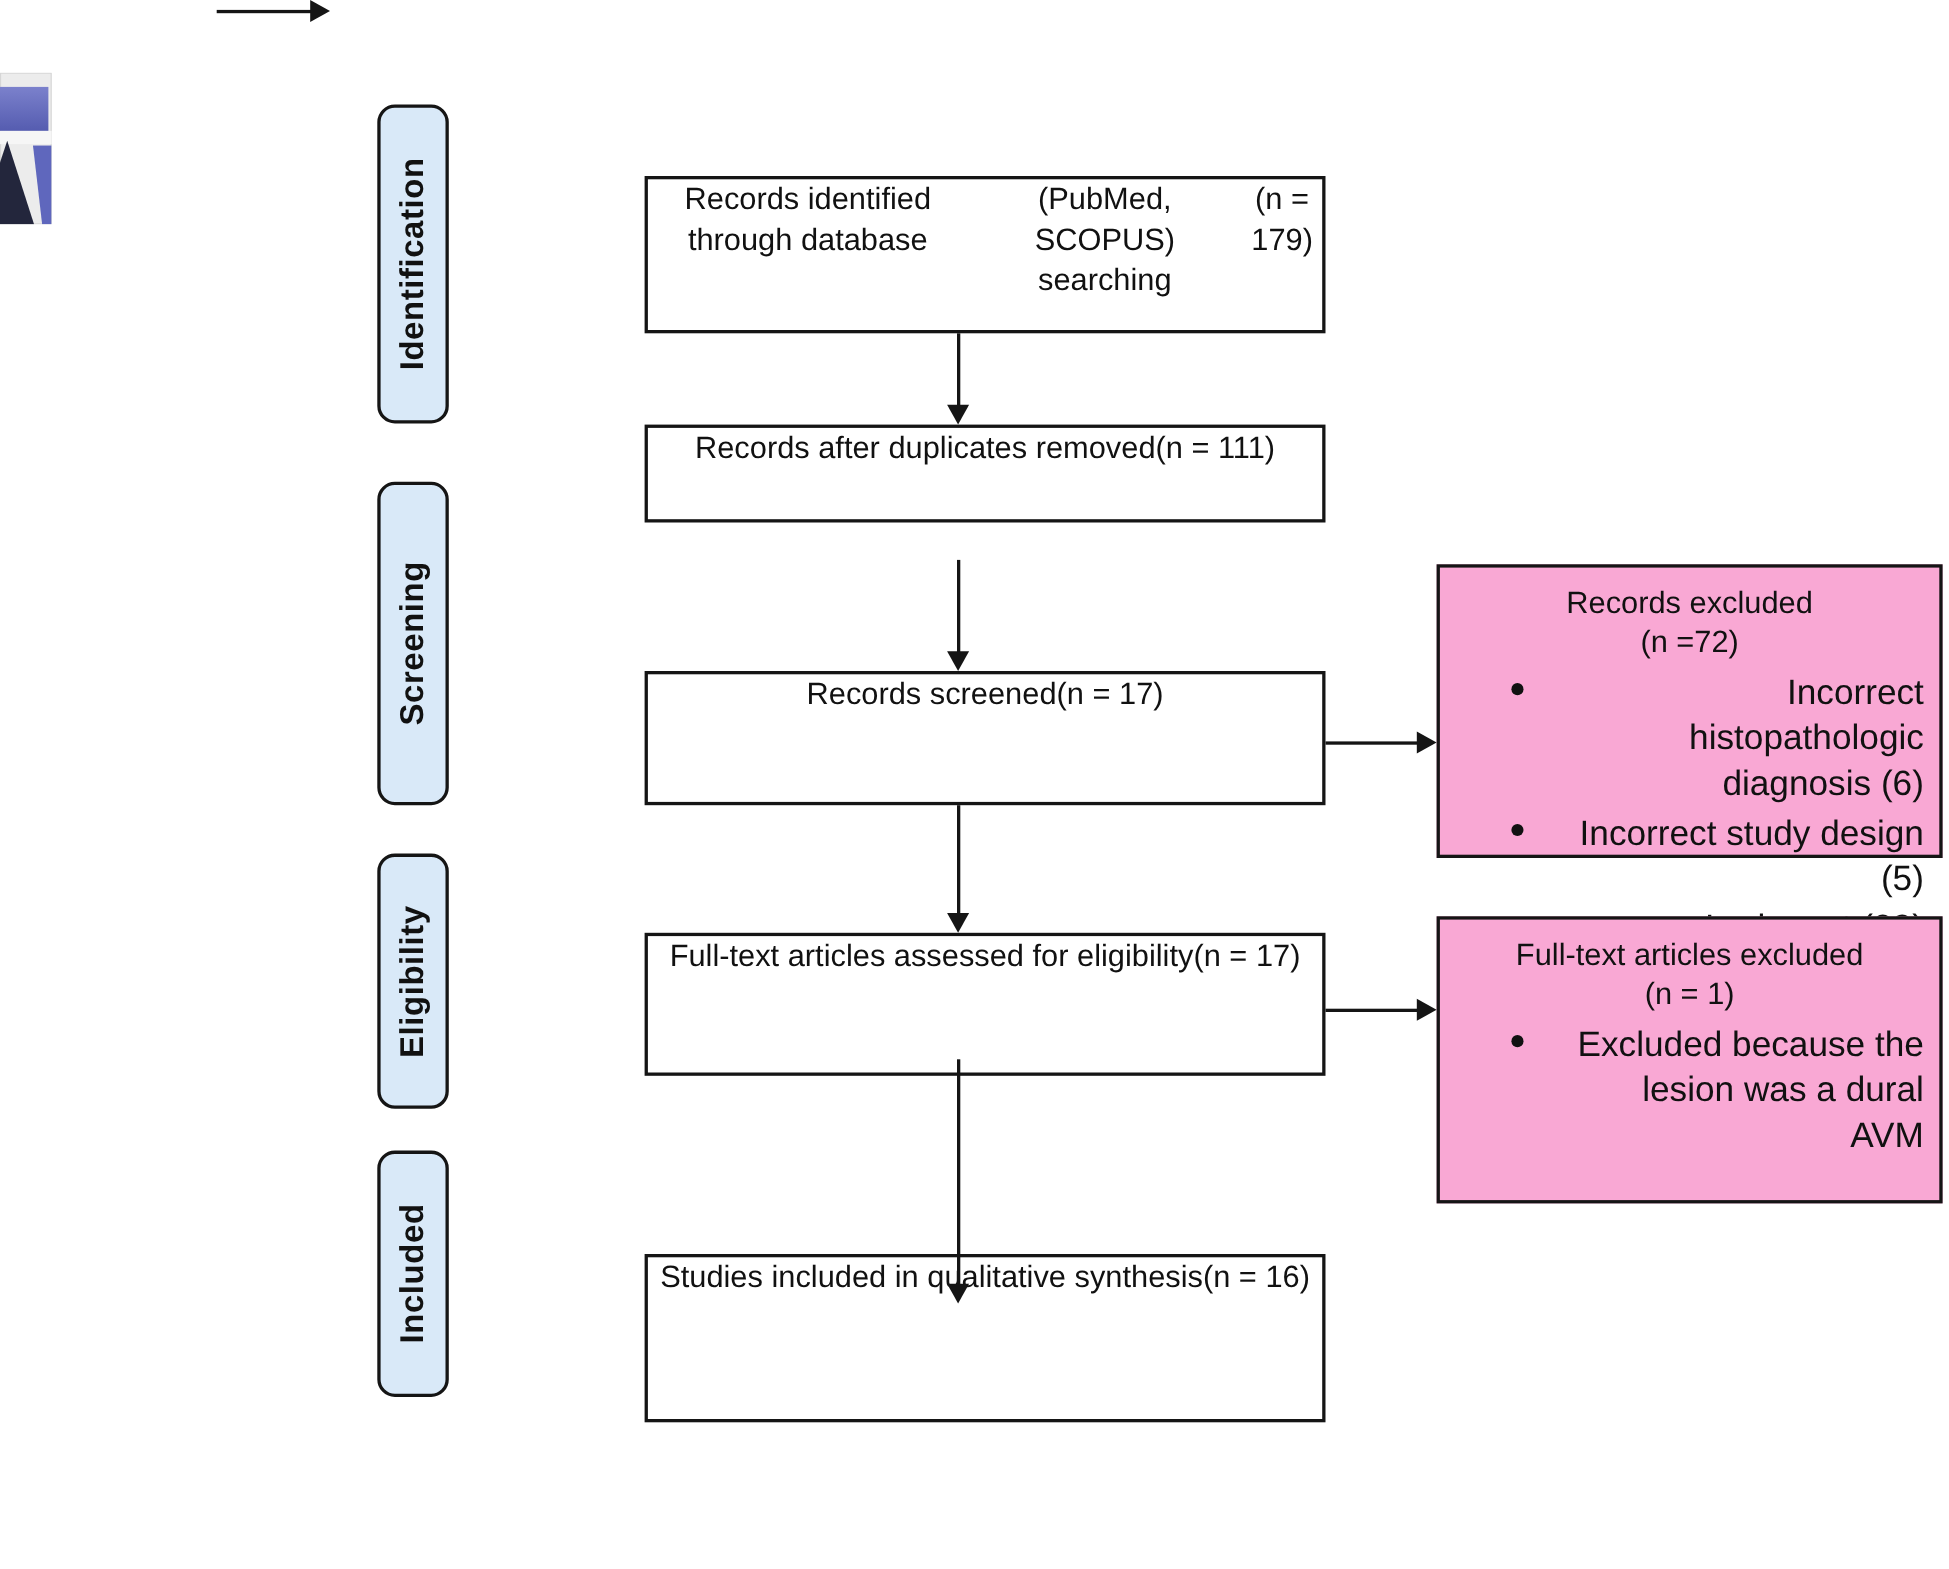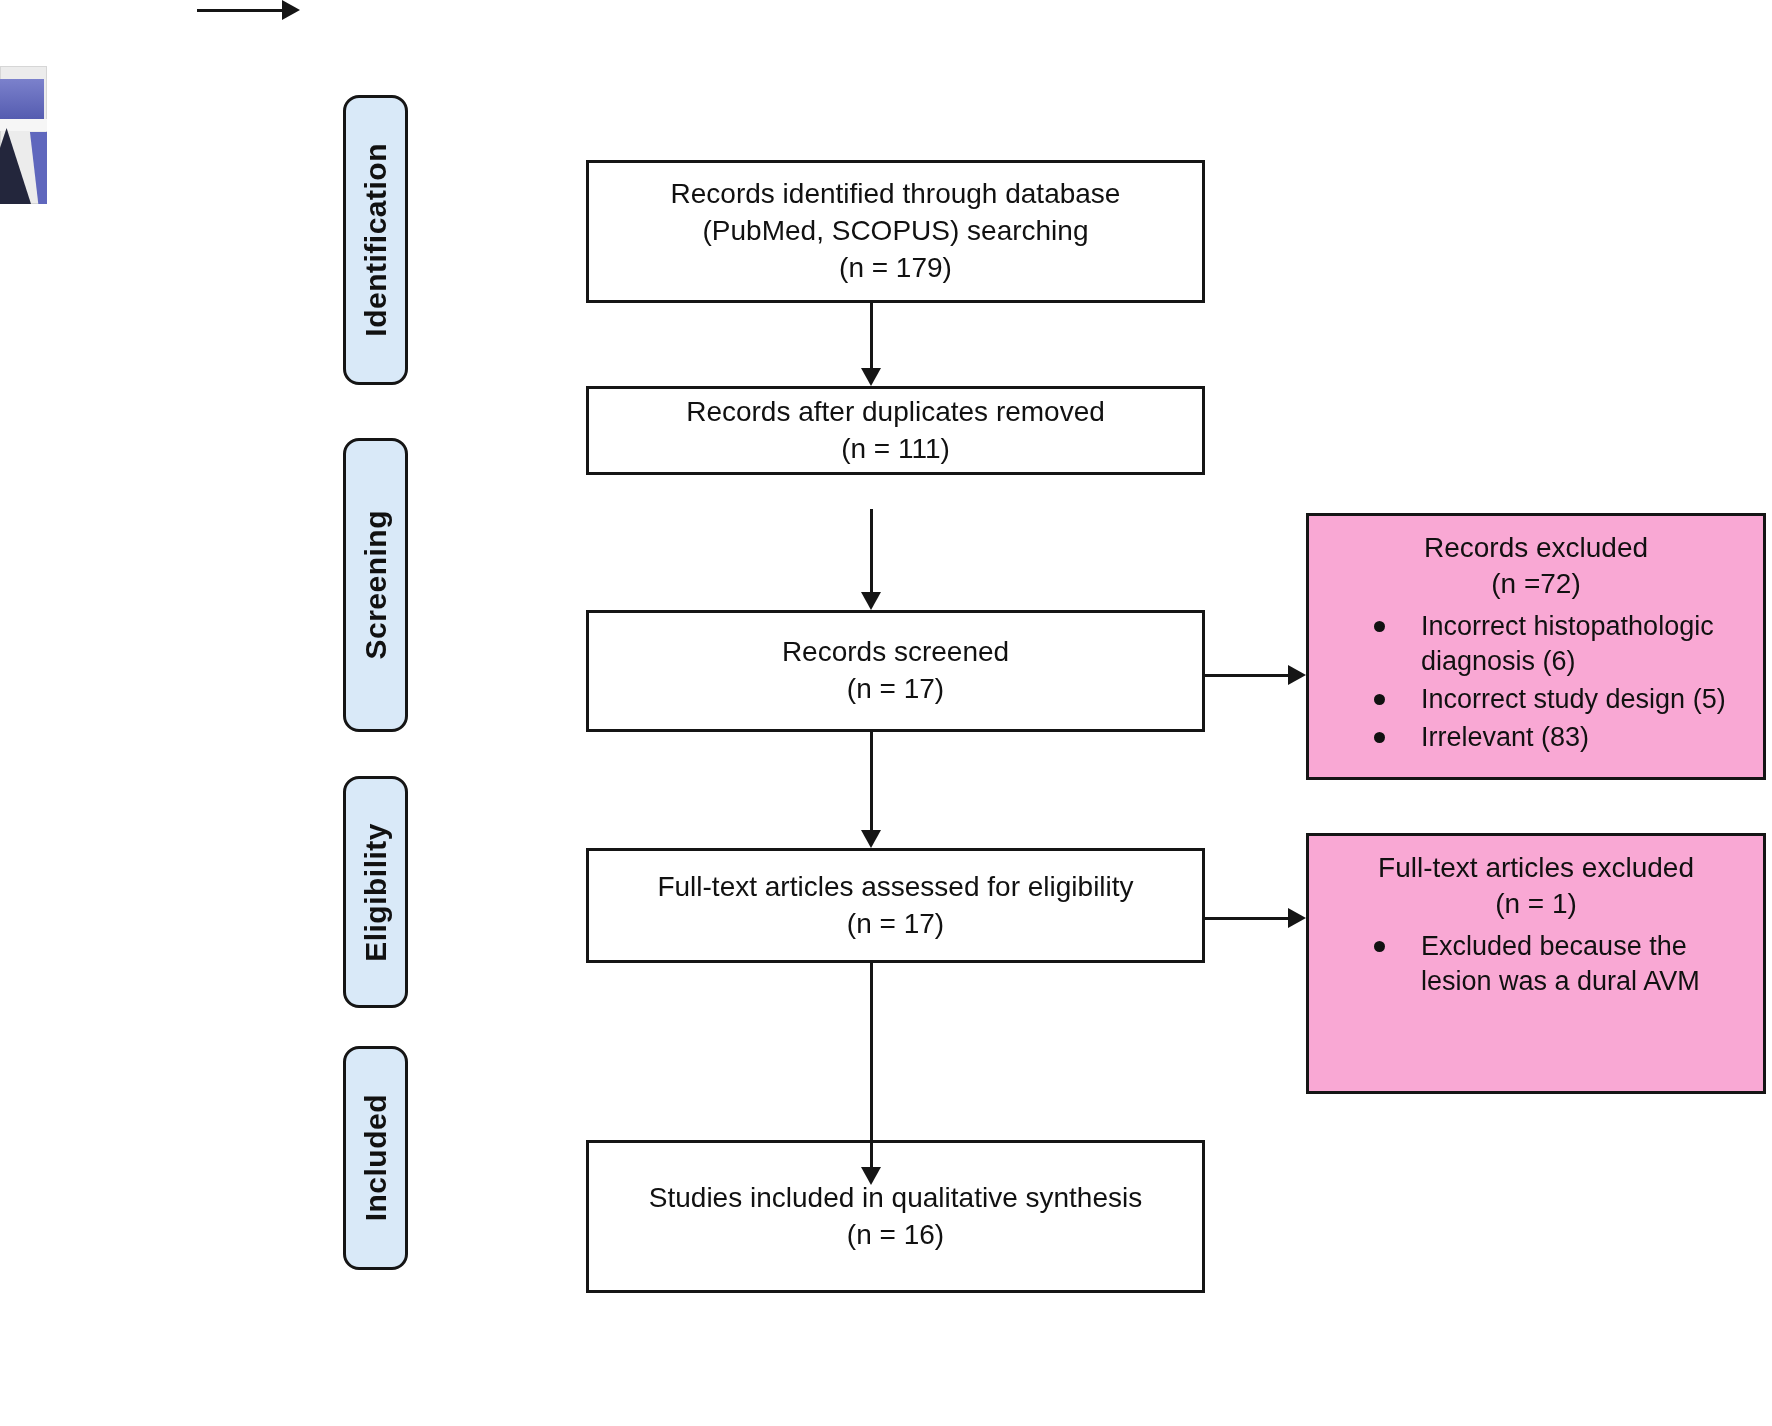--- a/index.html
+++ b/index.html
@@ -14,31 +14,31 @@
     display:flex;align-items:center;justify-content:center;box-sizing:border-box;
   }
   .stage span{
     writing-mode:vertical-rl;transform:rotate(180deg);
     font-weight:bold;font-size:30px;letter-spacing:.5px;white-space:nowrap;
   }
   
   .fbox{
     position:absolute;left:586px;width:619px;background:#fff;
     border:3px solid #151515;box-sizing:border-box;
-    display:flex;flex-direction:column;justify-content:center;
+    display:flex;flex-direction:row;justify-content:center;
     text-align:center;font-size:28px;line-height:1.32;
   }
   
   .ebox{
     position:absolute;left:1306px;width:460px;background:#f9a8d4;
     border:3px solid #151515;box-sizing:border-box;
     font-size:28px;line-height:1.3;padding-top:14px;
   }
   .ebox .etitle,.ebox .ecount{text-align:center;}
-  .ebox ul{margin:6px 0 0 0;padding:0 14px 0 112px;text-align:left;font-size:27px;line-height:1.3;}
+  .ebox ul{margin:6px 0 0 0;padding:0 14px 0 112px;text-align:right;font-size:32px;line-height:1.3;}
   .ebox li{list-style:none;position:relative;margin-bottom:3px;}
   .ebox li::before{
     content:"";position:absolute;left:-47px;top:12px;width:11px;height:11px;
     border-radius:50%;background:#111;
   }
   
   .line-v{position:absolute;width:3px;background:#151515;}
   .line-h{position:absolute;height:3px;background:#151515;}
   .head-down{position:absolute;width:0;height:0;
     border-left:10px solid transparent;border-right:10px solid transparent;
@@ -94,21 +94,21 @@
   <div class="fbox" style="top:386px;height:89px;">
     <div>Records after duplicates removed</div>
     <div>(n =  111)</div>
   </div>
 
   <div class="fbox" style="top:610px;height:122px;">
     <div>Records screened</div>
     <div>(n =  17)</div>
   </div>
 
-  <div class="fbox" style="top:848px;height:115px;">
+  <div class="fbox" style="top:848px;height:130px;">
     <div>Full-text articles assessed for eligibility</div>
     <div>(n =  17)</div>
   </div>
 
   <div class="fbox" style="top:1140px;height:153px;">
     <div>Studies included in qualitative synthesis</div>
     <div>(n = 16)</div>
   </div>
 
   <div class="ebox" style="top:513px;height:267px;">

